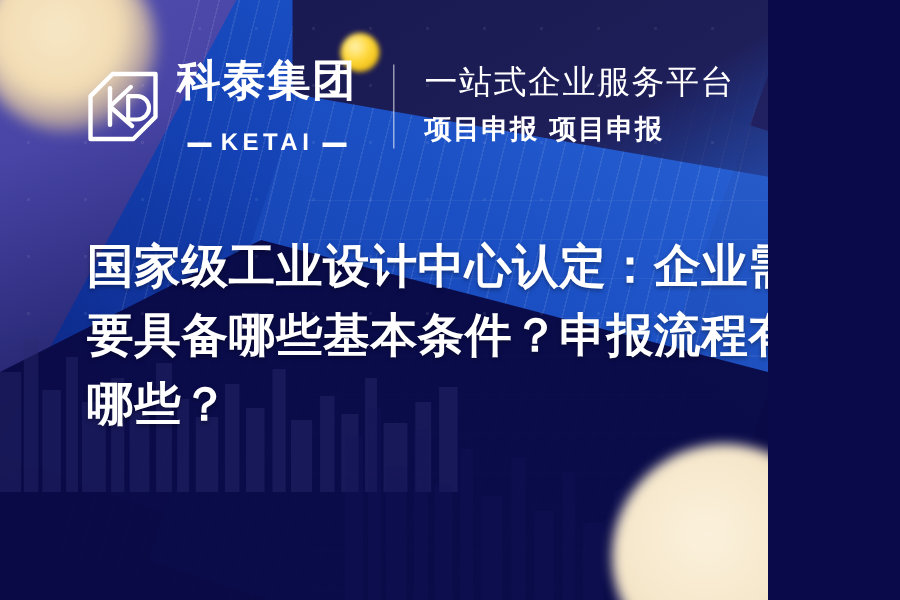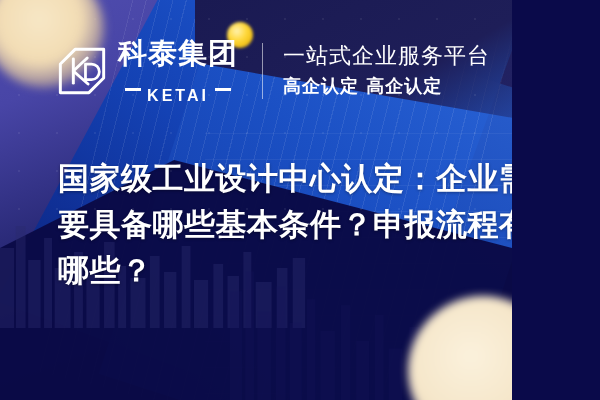--- a/index.html
+++ b/index.html
@@ -112,21 +112,21 @@
   }
   .logo-mark{ width:52px; height:52px; flex:0 0 auto; }
   .logo-words{ margin-left:10px; }
   .logo-cn{
     font-size:29px; font-weight:bold; color:#ffffff;
     letter-spacing:1px; line-height:1.04;
     font-family:"DejaVu Sans","Liberation Sans",sans-serif;
     white-space:nowrap;
   }
   .logo-en-row{
-    display:flex; align-items:flex-start; gap:6px;
+    display:flex; align-items:center; gap:6px;
     margin-top:20px; justify-content:center;
   }
   .logo-dash{ width:16px; height:3px; background:#fff; }
   .logo-en{
     font-size:16px; font-weight:bold; color:#fff;
     letter-spacing:3px; line-height:1;
     font-family:"Liberation Sans",sans-serif;
   }
   .divider{
     width:1px; height:56px; background:rgba(255,255,255,.55);
@@ -234,19 +234,19 @@
         <span class="logo-dash"></span>
         <span class="logo-en">KETAI</span>
         <span class="logo-dash"></span>
       </div>
     </div>
 
     <div class="divider"></div>
 
     <div class="tagline">
       <div class="tag-main">一站式企业服务平台</div>
-      <div class="tag-sub">高企认定 高企认定</div>
+      <div class="tag-sub">项目申报 项目申报</div>
     </div>
   </div>
 
   <div class="title">国家级工业设计中心认定：企业需要具备哪些基本条件？申报流程有哪些？</div>
 
 </div>
 
 </body></html>

